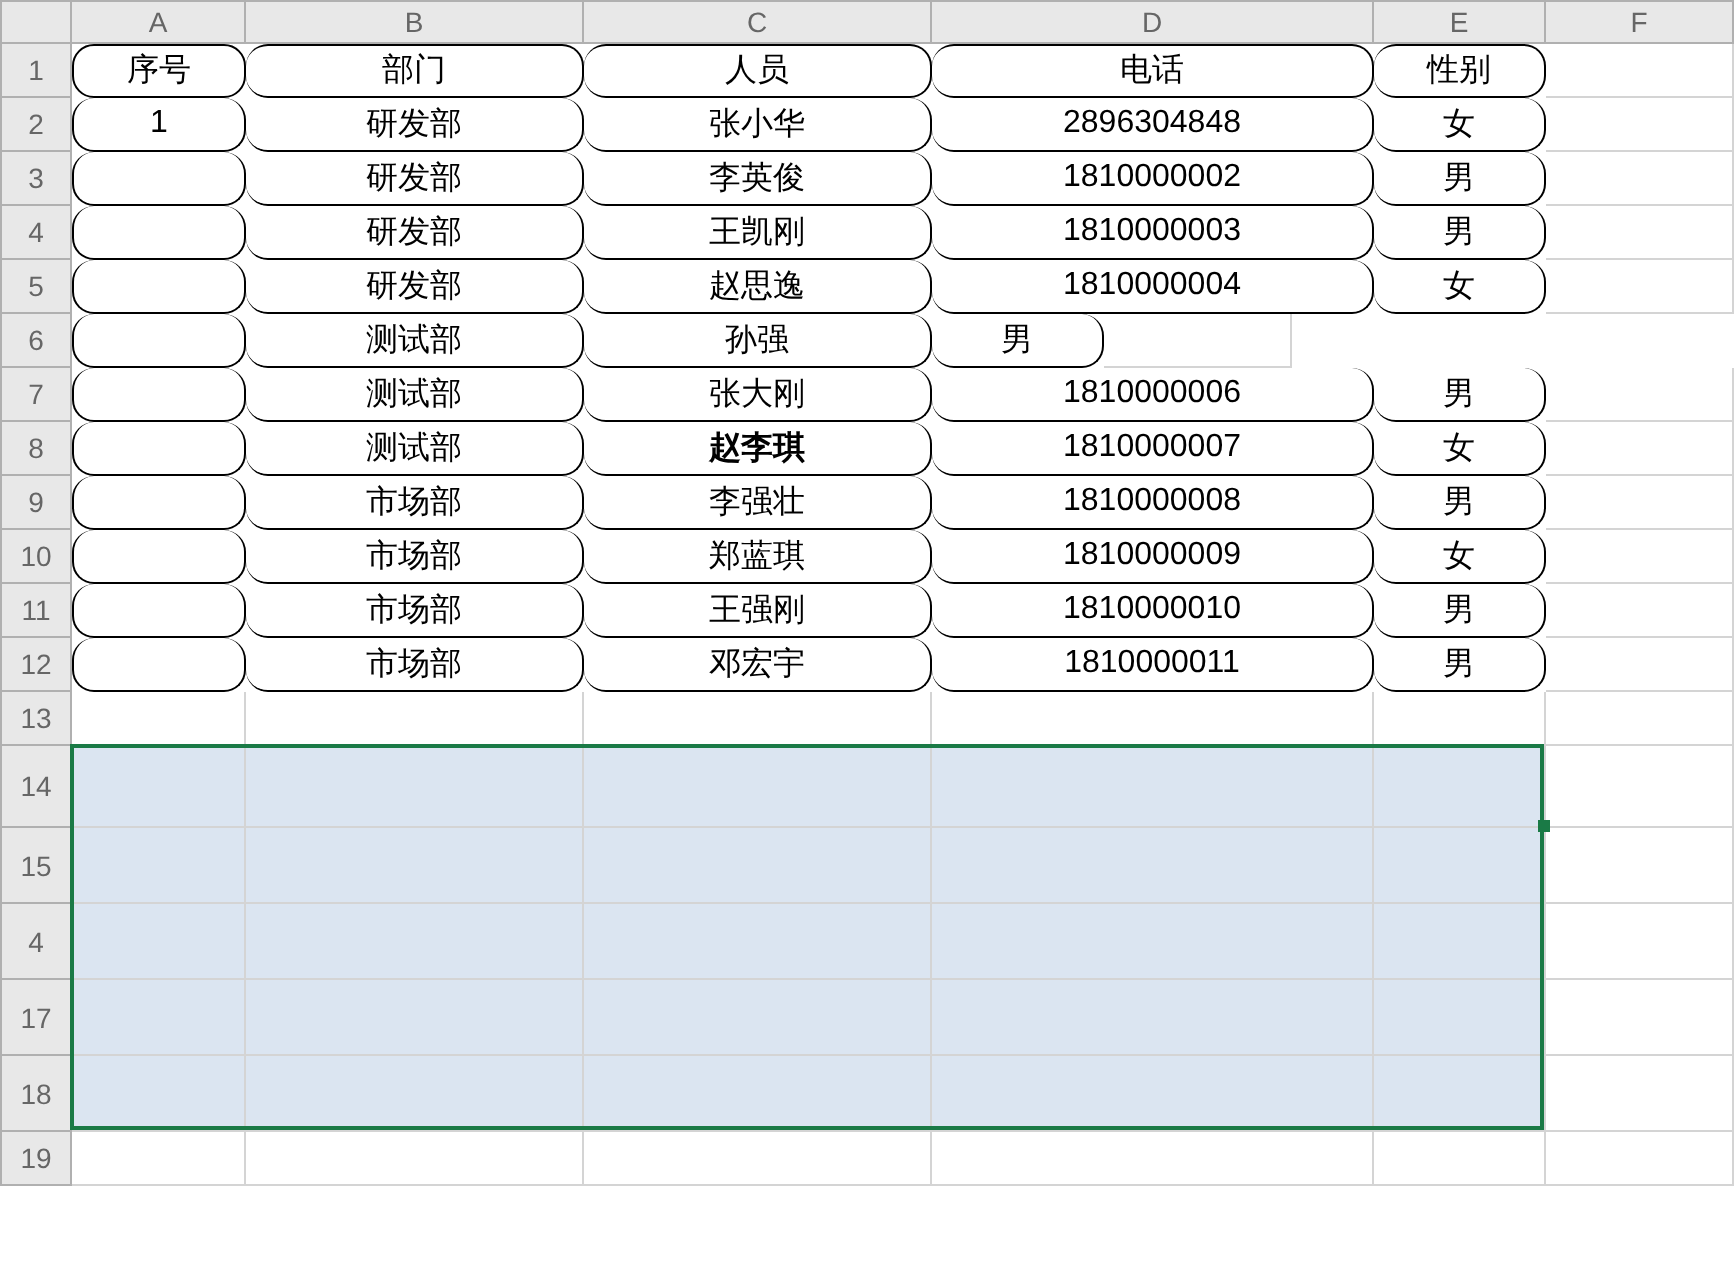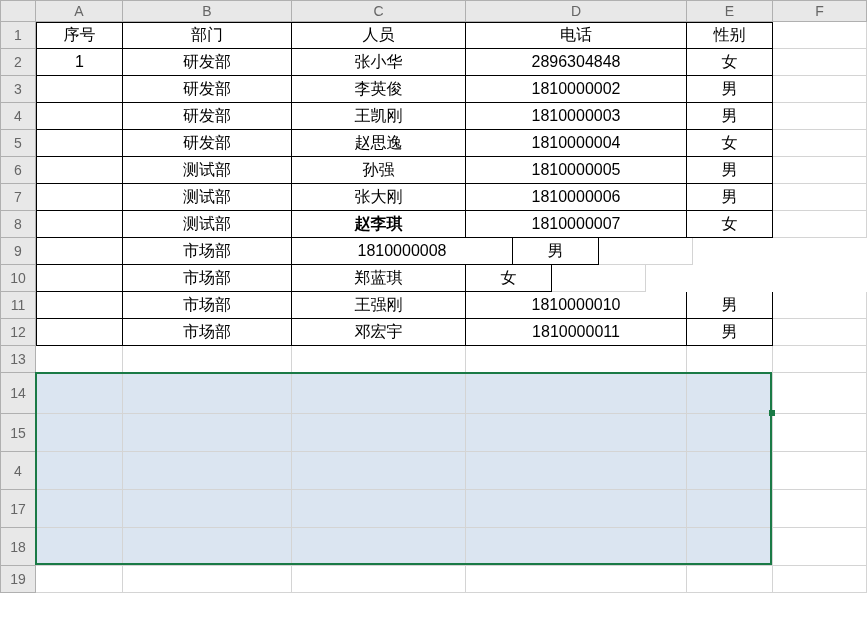--- a/index.html
+++ b/index.html
@@ -90,20 +90,21 @@
       align-items: center;
       justify-content: center;
       flex-shrink: 0;
       background: #ffffff;
       font-size: 16px;
       overflow: hidden;
     }
     .cell.data-border {
       border-right: 1px solid #000000;
       border-bottom: 1px solid #000000;
+      border-radius: 11px;
     }
     .data-border-top {
       border-top: 1px solid #000000;
     }
     .data-border-left {
       border-left: 1px solid #000000;
     }
     .cell.selected-bg {
       background: #dbe5f1;
     }
@@ -194,21 +195,20 @@
           <div class="cell col-b data-border" style="height: 27px;">研发部</div>
           <div class="cell col-c data-border" style="height: 27px;">赵思逸</div>
           <div class="cell col-d data-border" style="height: 27px;">1810000004</div>
           <div class="cell col-e data-border" style="height: 27px;">女</div>
           <div class="cell col-f" style="height: 27px;"></div>
         </div>
         <div class="row" style="height: 27px;">
           <div class="cell col-a data-border data-border-left" style="height: 27px;"></div>
           <div class="cell col-b data-border" style="height: 27px;">测试部</div>
           <div class="cell col-c data-border" style="height: 27px;">孙强</div>
-          <div class="cell col-d data-border" style="height: 27px;">1810000005</div>
           <div class="cell col-e data-border" style="height: 27px;">男</div>
           <div class="cell col-f" style="height: 27px;"></div>
         </div>
         <div class="row" style="height: 27px;">
           <div class="cell col-a data-border data-border-left" style="height: 27px;"></div>
           <div class="cell col-b data-border" style="height: 27px;">测试部</div>
           <div class="cell col-c data-border" style="height: 27px;">张大刚</div>
           <div class="cell col-d data-border" style="height: 27px;">1810000006</div>
           <div class="cell col-e data-border" style="height: 27px;">男</div>
           <div class="cell col-f" style="height: 27px;"></div>
@@ -217,28 +217,30 @@
           <div class="cell col-a data-border data-border-left" style="height: 27px;"></div>
           <div class="cell col-b data-border" style="height: 27px;">测试部</div>
           <div class="cell col-c data-border" style="height: 27px; font-weight: bold;">赵李琪</div>
           <div class="cell col-d data-border" style="height: 27px;">1810000007</div>
           <div class="cell col-e data-border" style="height: 27px;">女</div>
           <div class="cell col-f" style="height: 27px;"></div>
         </div>
         <div class="row" style="height: 27px;">
           <div class="cell col-a data-border data-border-left" style="height: 27px;"></div>
           <div class="cell col-b data-border" style="height: 27px;">市场部</div>
+          <div class="cell col-c data-border" style="height: 27px;">李强壮</div>
           <div class="cell col-d data-border" style="height: 27px;">1810000008</div>
           <div class="cell col-e data-border" style="height: 27px;">男</div>
           <div class="cell col-f" style="height: 27px;"></div>
         </div>
         <div class="row" style="height: 27px;">
           <div class="cell col-a data-border data-border-left" style="height: 27px;"></div>
           <div class="cell col-b data-border" style="height: 27px;">市场部</div>
           <div class="cell col-c data-border" style="height: 27px;">郑蓝琪</div>
+          <div class="cell col-d data-border" style="height: 27px;">1810000009</div>
           <div class="cell col-e data-border" style="height: 27px;">女</div>
           <div class="cell col-f" style="height: 27px;"></div>
         </div>
         <div class="row" style="height: 27px;">
           <div class="cell col-a data-border data-border-left" style="height: 27px;"></div>
           <div class="cell col-b data-border" style="height: 27px;">市场部</div>
           <div class="cell col-c data-border" style="height: 27px;">王强刚</div>
           <div class="cell col-d data-border" style="height: 27px;">1810000010</div>
           <div class="cell col-e data-border" style="height: 27px;">男</div>
           <div class="cell col-f" style="height: 27px;"></div>

